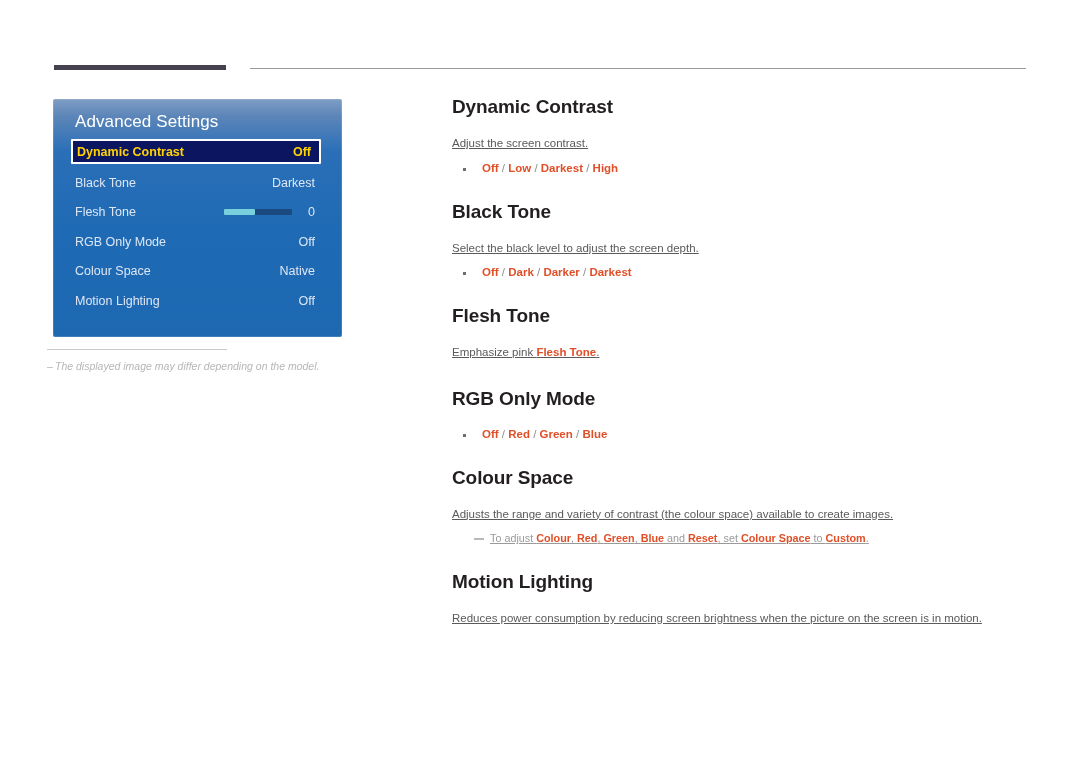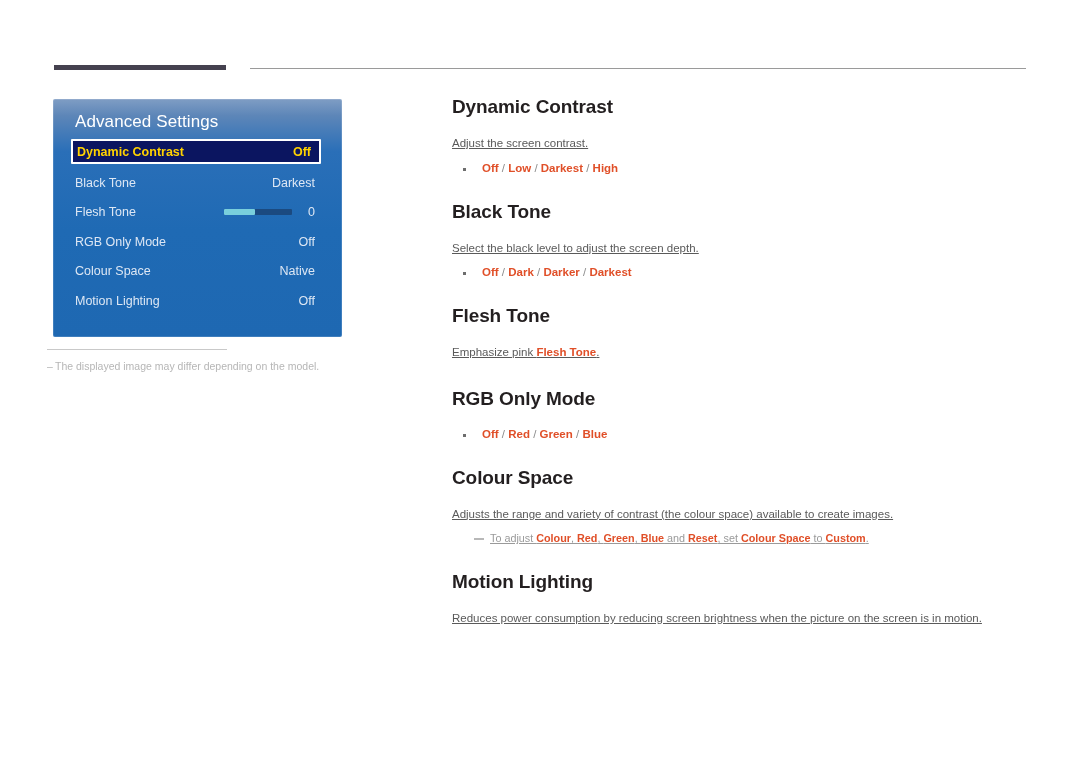--- a/index.html
+++ b/index.html
@@ -135,20 +135,21 @@
     background: #79cfdc;
     border-radius: 1px;
   }
 
   
   .footnote {
     position: absolute;
     left: 47px;
     top: 349px;
     width: 300px;
+    font-style: italic;
   }
   .footnote-rule {
     width: 180px;
     height: 1px;
     background: #c9c9c9;
   }
   .footnote-text {
     margin-top: 10px;
     font-size: 10.5px;
     color: #b6b6b6;

